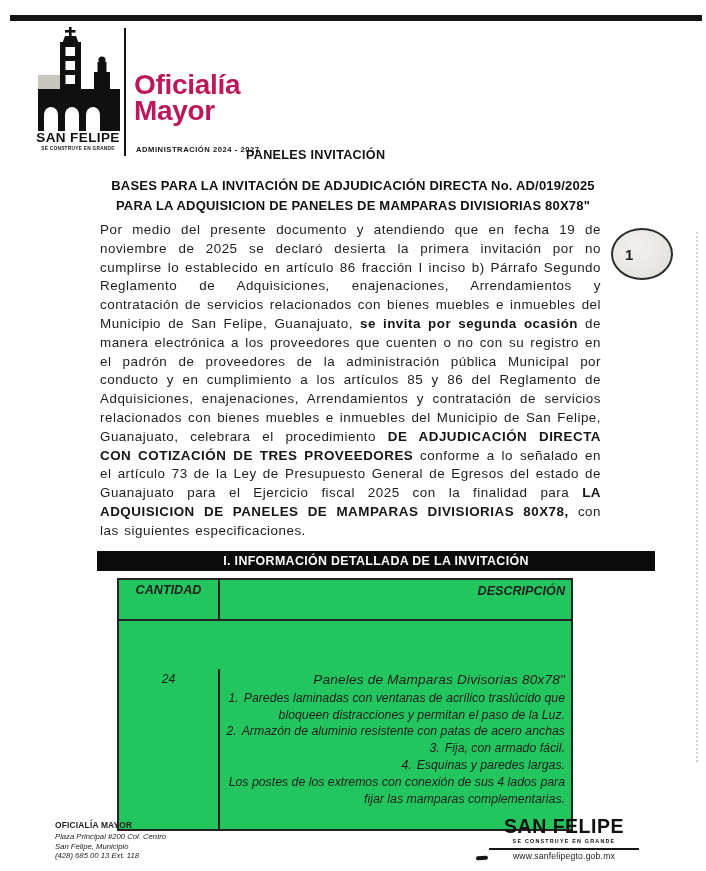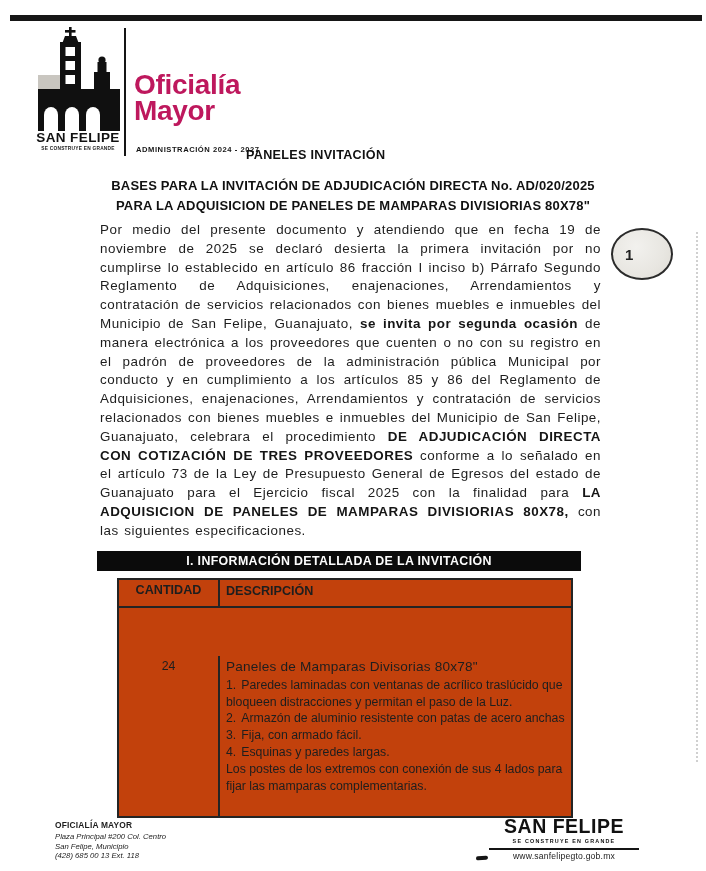--- a/index.html
+++ b/index.html
@@ -29,31 +29,31 @@
     border:2.5px solid #2b2b2b;border-radius:50%;
     background:radial-gradient(circle at 40% 35%,#f2f1ee 0%,#e8e6e1 60%,#dedbd4 100%);
     display:flex;align-items:center;justify-content:flex-start;padding-left:12px;
     box-sizing:content-box;font-size:15px;font-weight:600;color:#222;}
   
   .body-par{position:absolute;left:100px;top:221px;width:501px;margin:0;
     font-size:13.4px;line-height:18.8px;text-align:justify;
     letter-spacing:.5px;word-spacing:1.5px;color:#1d1d1d;}
   .body-par b{font-weight:bold;color:#151515;}
   
-  .banner{position:absolute;left:97px;top:551px;width:484px;height:20px;
+  .banner{position:absolute;left:97px;top:551px;width:558px;height:20px;
     background:#0b0b0b;color:#fdfdfd;font-weight:bold;font-size:12.4px;
     line-height:20px;text-align:center;letter-spacing:.35px;}
   
   .tbl{position:absolute;left:117px;top:578px;width:456px;border:2px solid #242424;
-    box-sizing:border-box;background:#c2410c;}
+    box-sizing:border-box;background:#22c55e;font-style:italic;}
   .tbl-header{display:flex;border-bottom:2px solid #242424;font-weight:bold;font-size:12.6px;}
   .tbl-row{display:flex;min-height:160px;font-size:12.3px;margin-top:48px;}
   .cell-qty{width:99px;border-right:2px solid #242424;text-align:center;
     padding:3px 0 0;flex-shrink:0;}
-  .cell-desc{flex:1;text-align:left;padding:3px 6px 6px;line-height:16.6px;}
+  .cell-desc{flex:1;text-align:right;padding:3px 6px 19px;line-height:16.6px;}
   .desc-title{font-size:13.6px;letter-spacing:.2px;margin-bottom:2px;}
   .desc-item .num{margin-right:5px;}
   .desc-note{margin-top:1px;}
   
   .footer-left{position:absolute;left:55px;top:820px;color:#1c1c1c;}
   .footer-left .fl-title{font-weight:bold;font-size:8.4px;letter-spacing:.2px;margin-bottom:2px;}
   .footer-left .fl-line{font-style:italic;font-size:7.7px;line-height:9.6px;color:#222;}
   .footer-right{position:absolute;left:486px;top:816px;width:156px;text-align:center;color:#111;}
   .fr-brand{font-weight:800;font-size:19.5px;letter-spacing:.5px;line-height:21px;}
   .fr-tag{font-weight:bold;font-size:5.4px;letter-spacing:1.2px;margin-top:1px;}
@@ -94,21 +94,21 @@
   <div class="logo-divider"></div>
   <div class="dept">
     <div>Oficialía</div>
     <div>Mayor</div>
   </div>
   <div class="admin">ADMINISTRACIÓN 2024 - 2027</div>
 
   <div class="doc-label">PANELES INVITACIÓN</div>
 
   <div class="title-block">
-    <div>BASES PARA LA INVITACIÓN DE ADJUDICACIÓN DIRECTA No. AD/020/2025</div>
+    <div>BASES PARA LA INVITACIÓN DE ADJUDICACIÓN DIRECTA No. AD/019/2025</div>
     <div>PARA LA ADQUISICION DE PANELES DE MAMPARAS DIVISIORIAS 80X78"</div>
   </div>
 
   <div class="page-stamp">
     <span>1</span>
   </div>
 
   <p class="body-par"><span>Por medio del presente documento y atendiendo que en fecha 19 de noviembre de 2025 se declaró desierta la primera invitación por no cumplirse lo establecido en artículo 86 fracción I inciso b) Párrafo Segundo Reglamento de Adquisiciones, enajenaciones, Arrendamientos y contratación de servicios relacionados con bienes muebles e inmuebles del Municipio de San Felipe, Guanajuato, </span><b>se invita por segunda ocasión</b><span> de manera electrónica a los proveedores que cuenten o no con su registro en el padrón de proveedores de la administración pública Municipal por conducto y en cumplimiento a los artículos 85 y 86 del Reglamento de Adquisiciones, enajenaciones, Arrendamientos y contratación de servicios relacionados con bienes muebles e inmuebles del Municipio de San Felipe, Guanajuato, celebrara el procedimiento </span><b>DE ADJUDICACIÓN DIRECTA CON COTIZACIÓN DE TRES PROVEEDORES</b><span> conforme a lo señalado en el artículo 73 de la Ley de Presupuesto General de Egresos del estado de Guanajuato para el Ejercicio fiscal 2025 con la finalidad para </span><b>LA ADQUISICION DE PANELES DE MAMPARAS DIVISIORIAS 80X78,</b><span> con las siguientes especificaciones.</span></p>
 
   <div class="banner">I. INFORMACIÓN DETALLADA DE LA INVITACIÓN</div>

